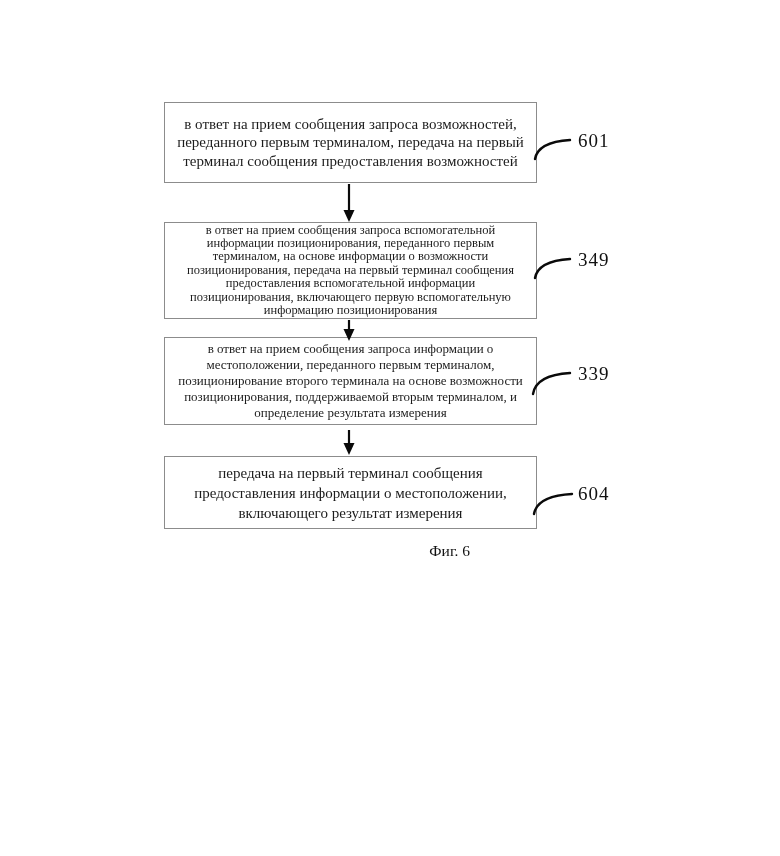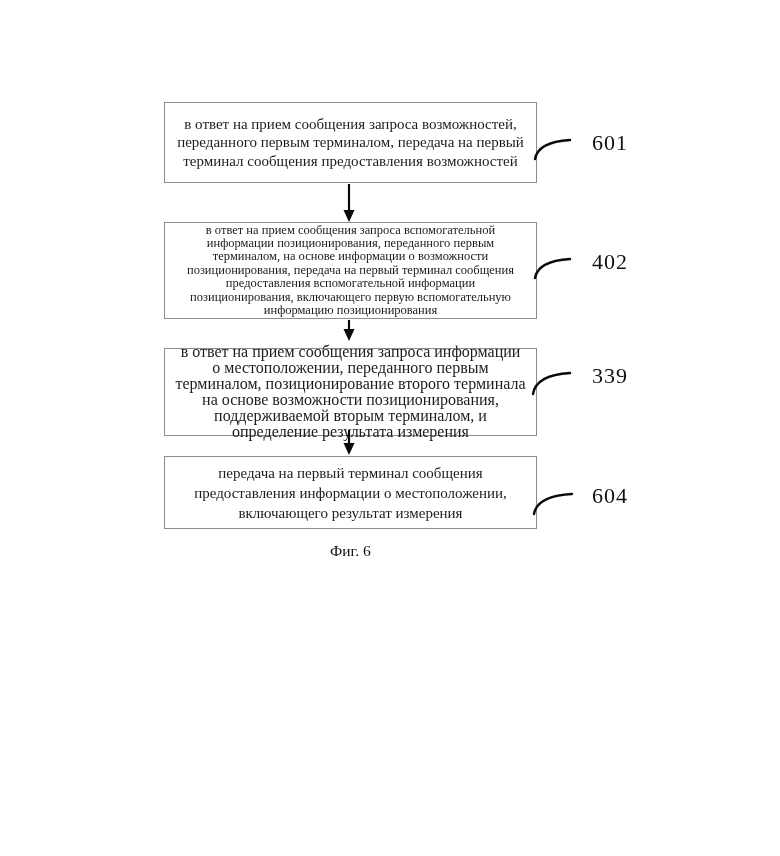--- a/index.html
+++ b/index.html
@@ -27,48 +27,48 @@
     align-items: center;
     justify-content: center;
     text-align: center;
   }
   .flow-box .step-text {
     display: block;
     width: 100%;
   }
   .box-601 { top: 102px; height: 81px; font-size: 15px; line-height: 18.5px; padding: 3px 10px; }
   .box-602 { top: 222px; height: 97px; font-size: 12.5px; line-height: 13.4px; padding: 2px 18px; }
-  .box-603 { top: 348px; height: 88px; font-size: 16px; line-height: 16px; padding: 4px 10px; }
+  .box-603 { top: 337px; height: 88px; font-size: 13px; line-height: 16px; padding: 4px 10px; }
   .box-604 { top: 456px; height: 73px; font-size: 15px;  line-height: 20px;  padding: 6px 12px; }
 
   .svg-layer {
     position: absolute;
     left: 0;
     top: 0;
     pointer-events: none;
   }
   .ref-label {
     position: absolute;
-    left: 592px;
+    left: 578px;
     width: 50px;
-    font-size: 22px;
+    font-size: 19px;
     letter-spacing: 1px;
     color: #111111;
   }
   .ref-601 { top: 130px; }
   .ref-602 { top: 249px; }
   .ref-603 { top: 363px; }
   .ref-604 { top: 483px; }
 
   .figure-caption {
     position: absolute;
     left: 330px;
     top: 542px;
     width: 140px;
-    text-align: left;
+    text-align: right;
     font-size: 15.5px;
     color: #111111;
   }
 </style>
 </head>
 <body>
 
 <div class="page">
 
   <div class="flow-box box-601">
@@ -102,19 +102,19 @@
       <polygon points="343.5,443 354.5,443 349,455" fill="#0a0a0a"></polygon>
     </g>
 
     <path d="M 535 159 Q 538 142 570 140" fill="none" stroke="#0a0a0a" stroke-width="2.4" stroke-linecap="round"></path>
     <path d="M 535 278 Q 538 261 570 259" fill="none" stroke="#0a0a0a" stroke-width="2.4" stroke-linecap="round"></path>
     <path d="M 533 394 Q 536 375 570 373" fill="none" stroke="#0a0a0a" stroke-width="2.4" stroke-linecap="round"></path>
     <path d="M 534 514 Q 537 496 572 494" fill="none" stroke="#0a0a0a" stroke-width="2.4" stroke-linecap="round"></path>
   </svg>
 
   <div class="ref-label ref-601">601</div>
-  <div class="ref-label ref-602">402</div>
+  <div class="ref-label ref-602">349</div>
   <div class="ref-label ref-603">339</div>
   <div class="ref-label ref-604">604</div>
 
   <div class="figure-caption">Фиг. 6</div>
 
 </div>
 
 </body></html>

